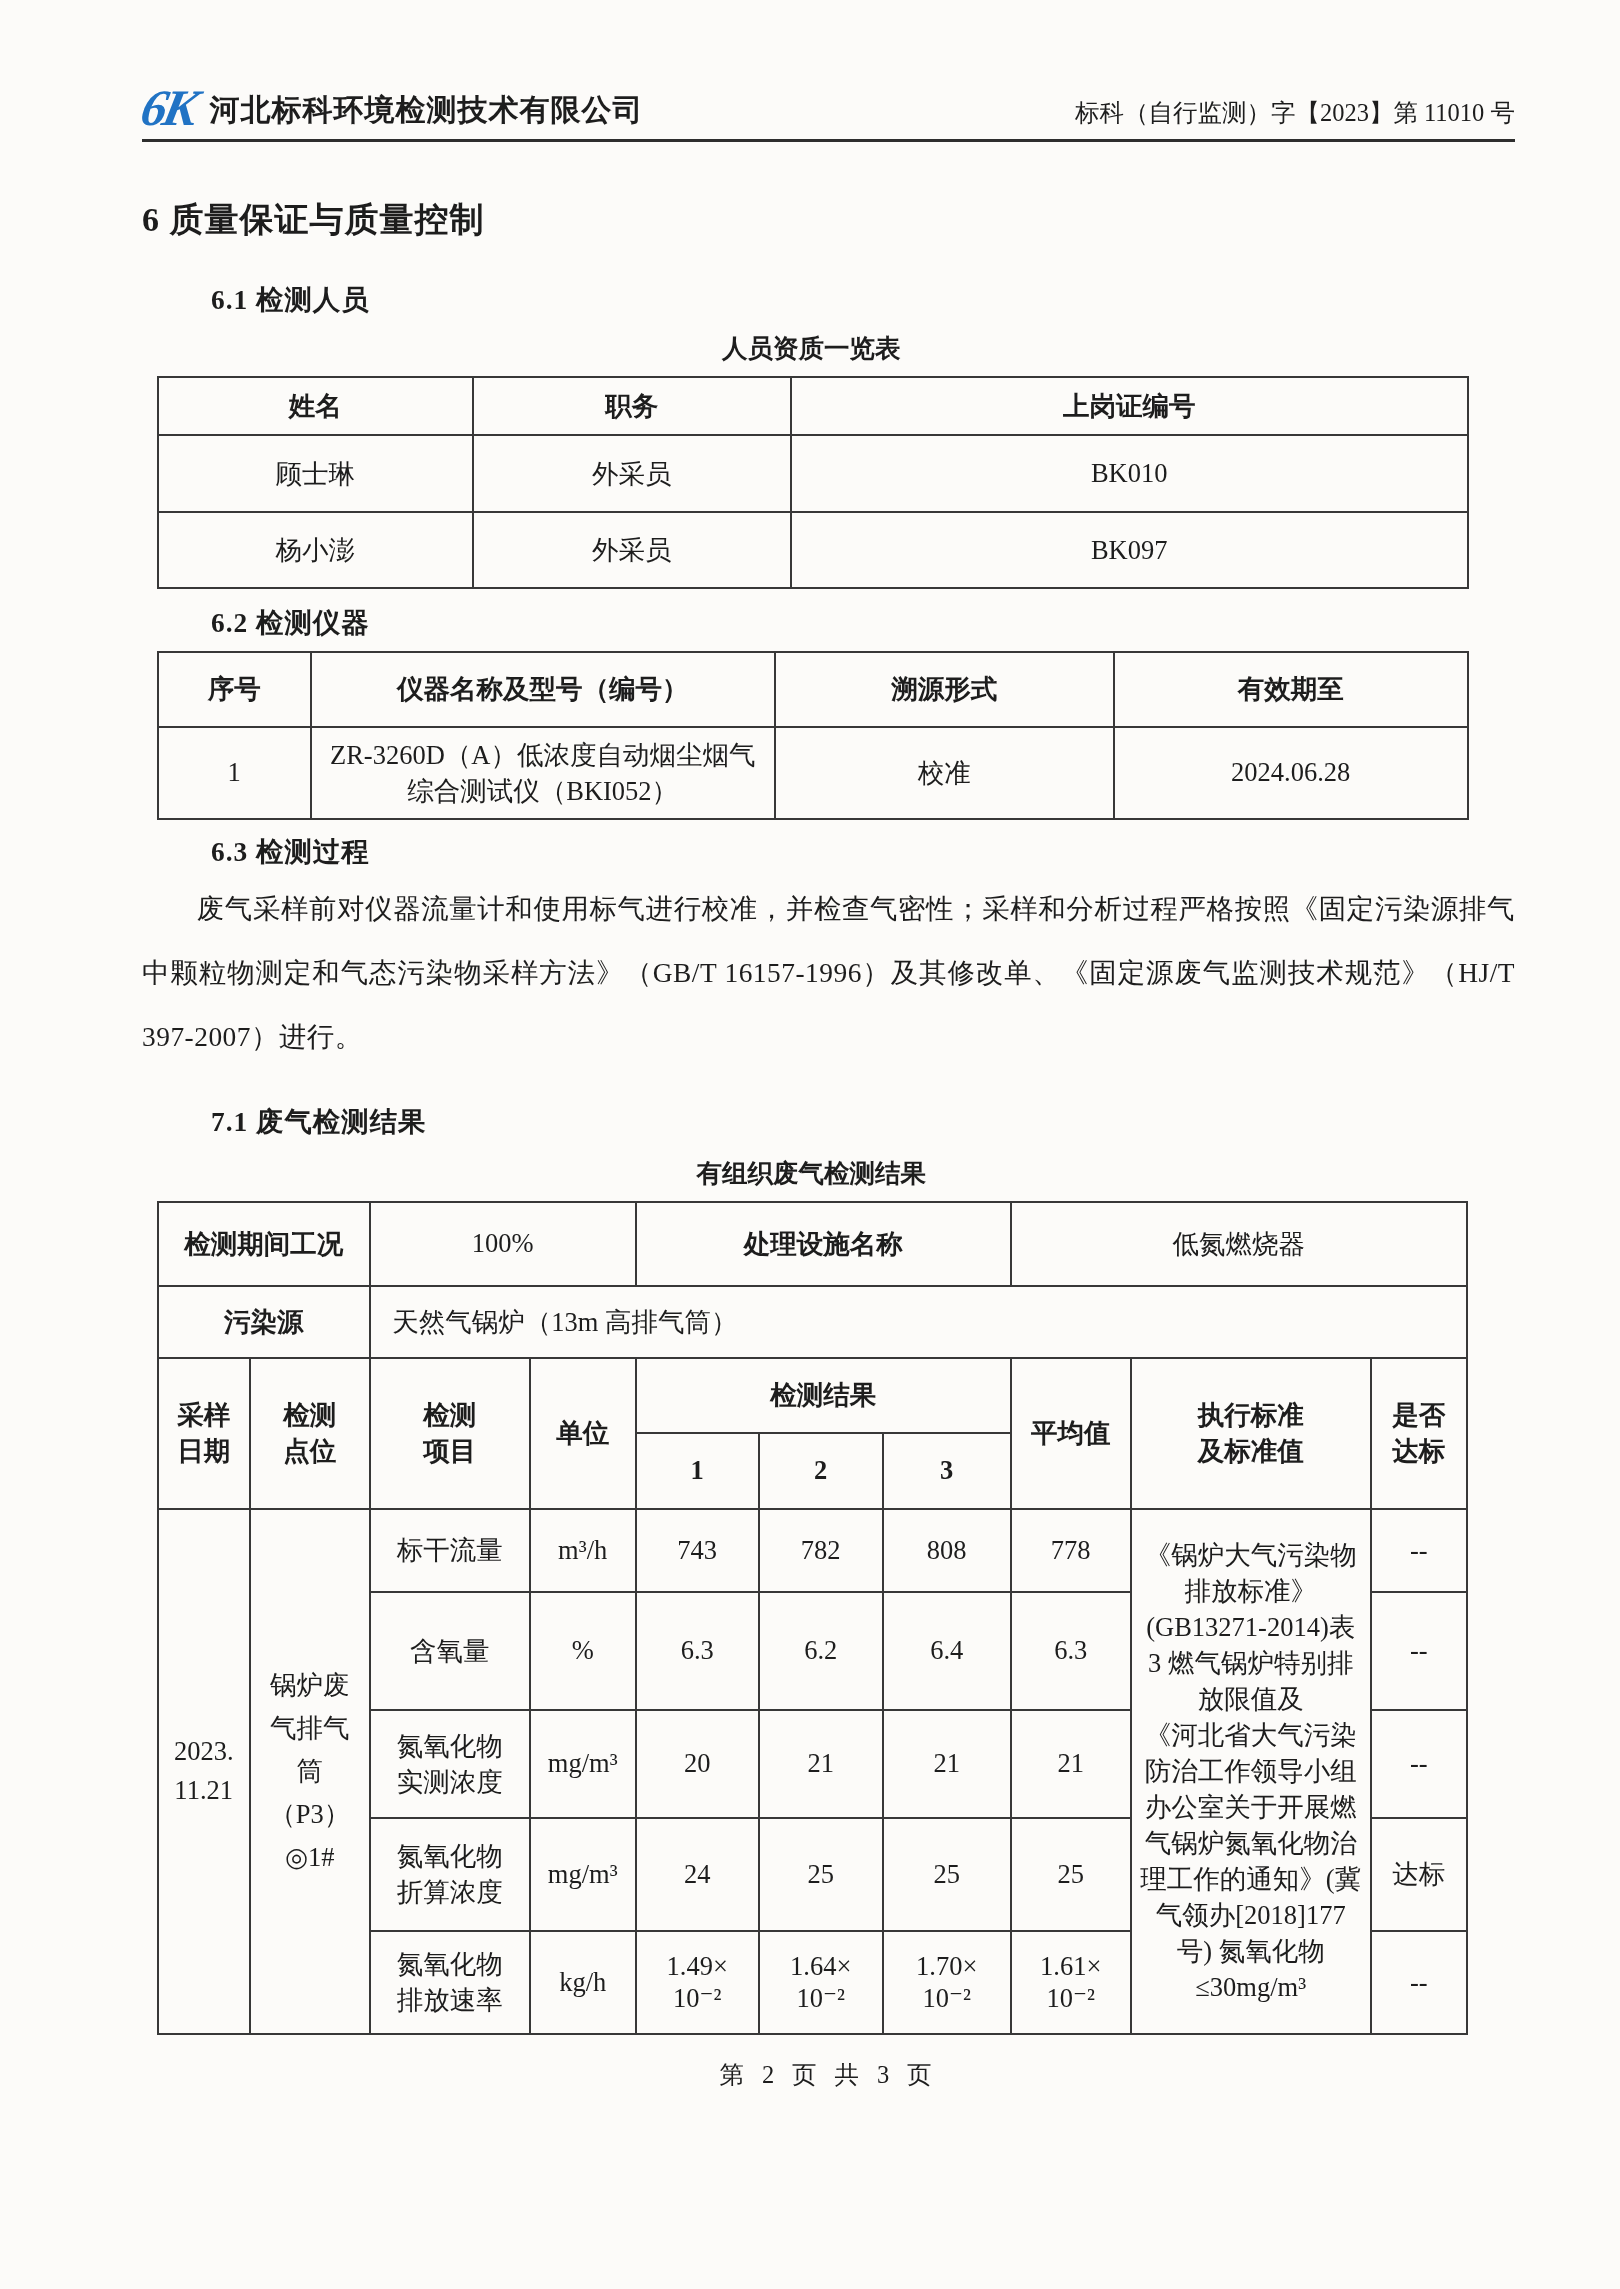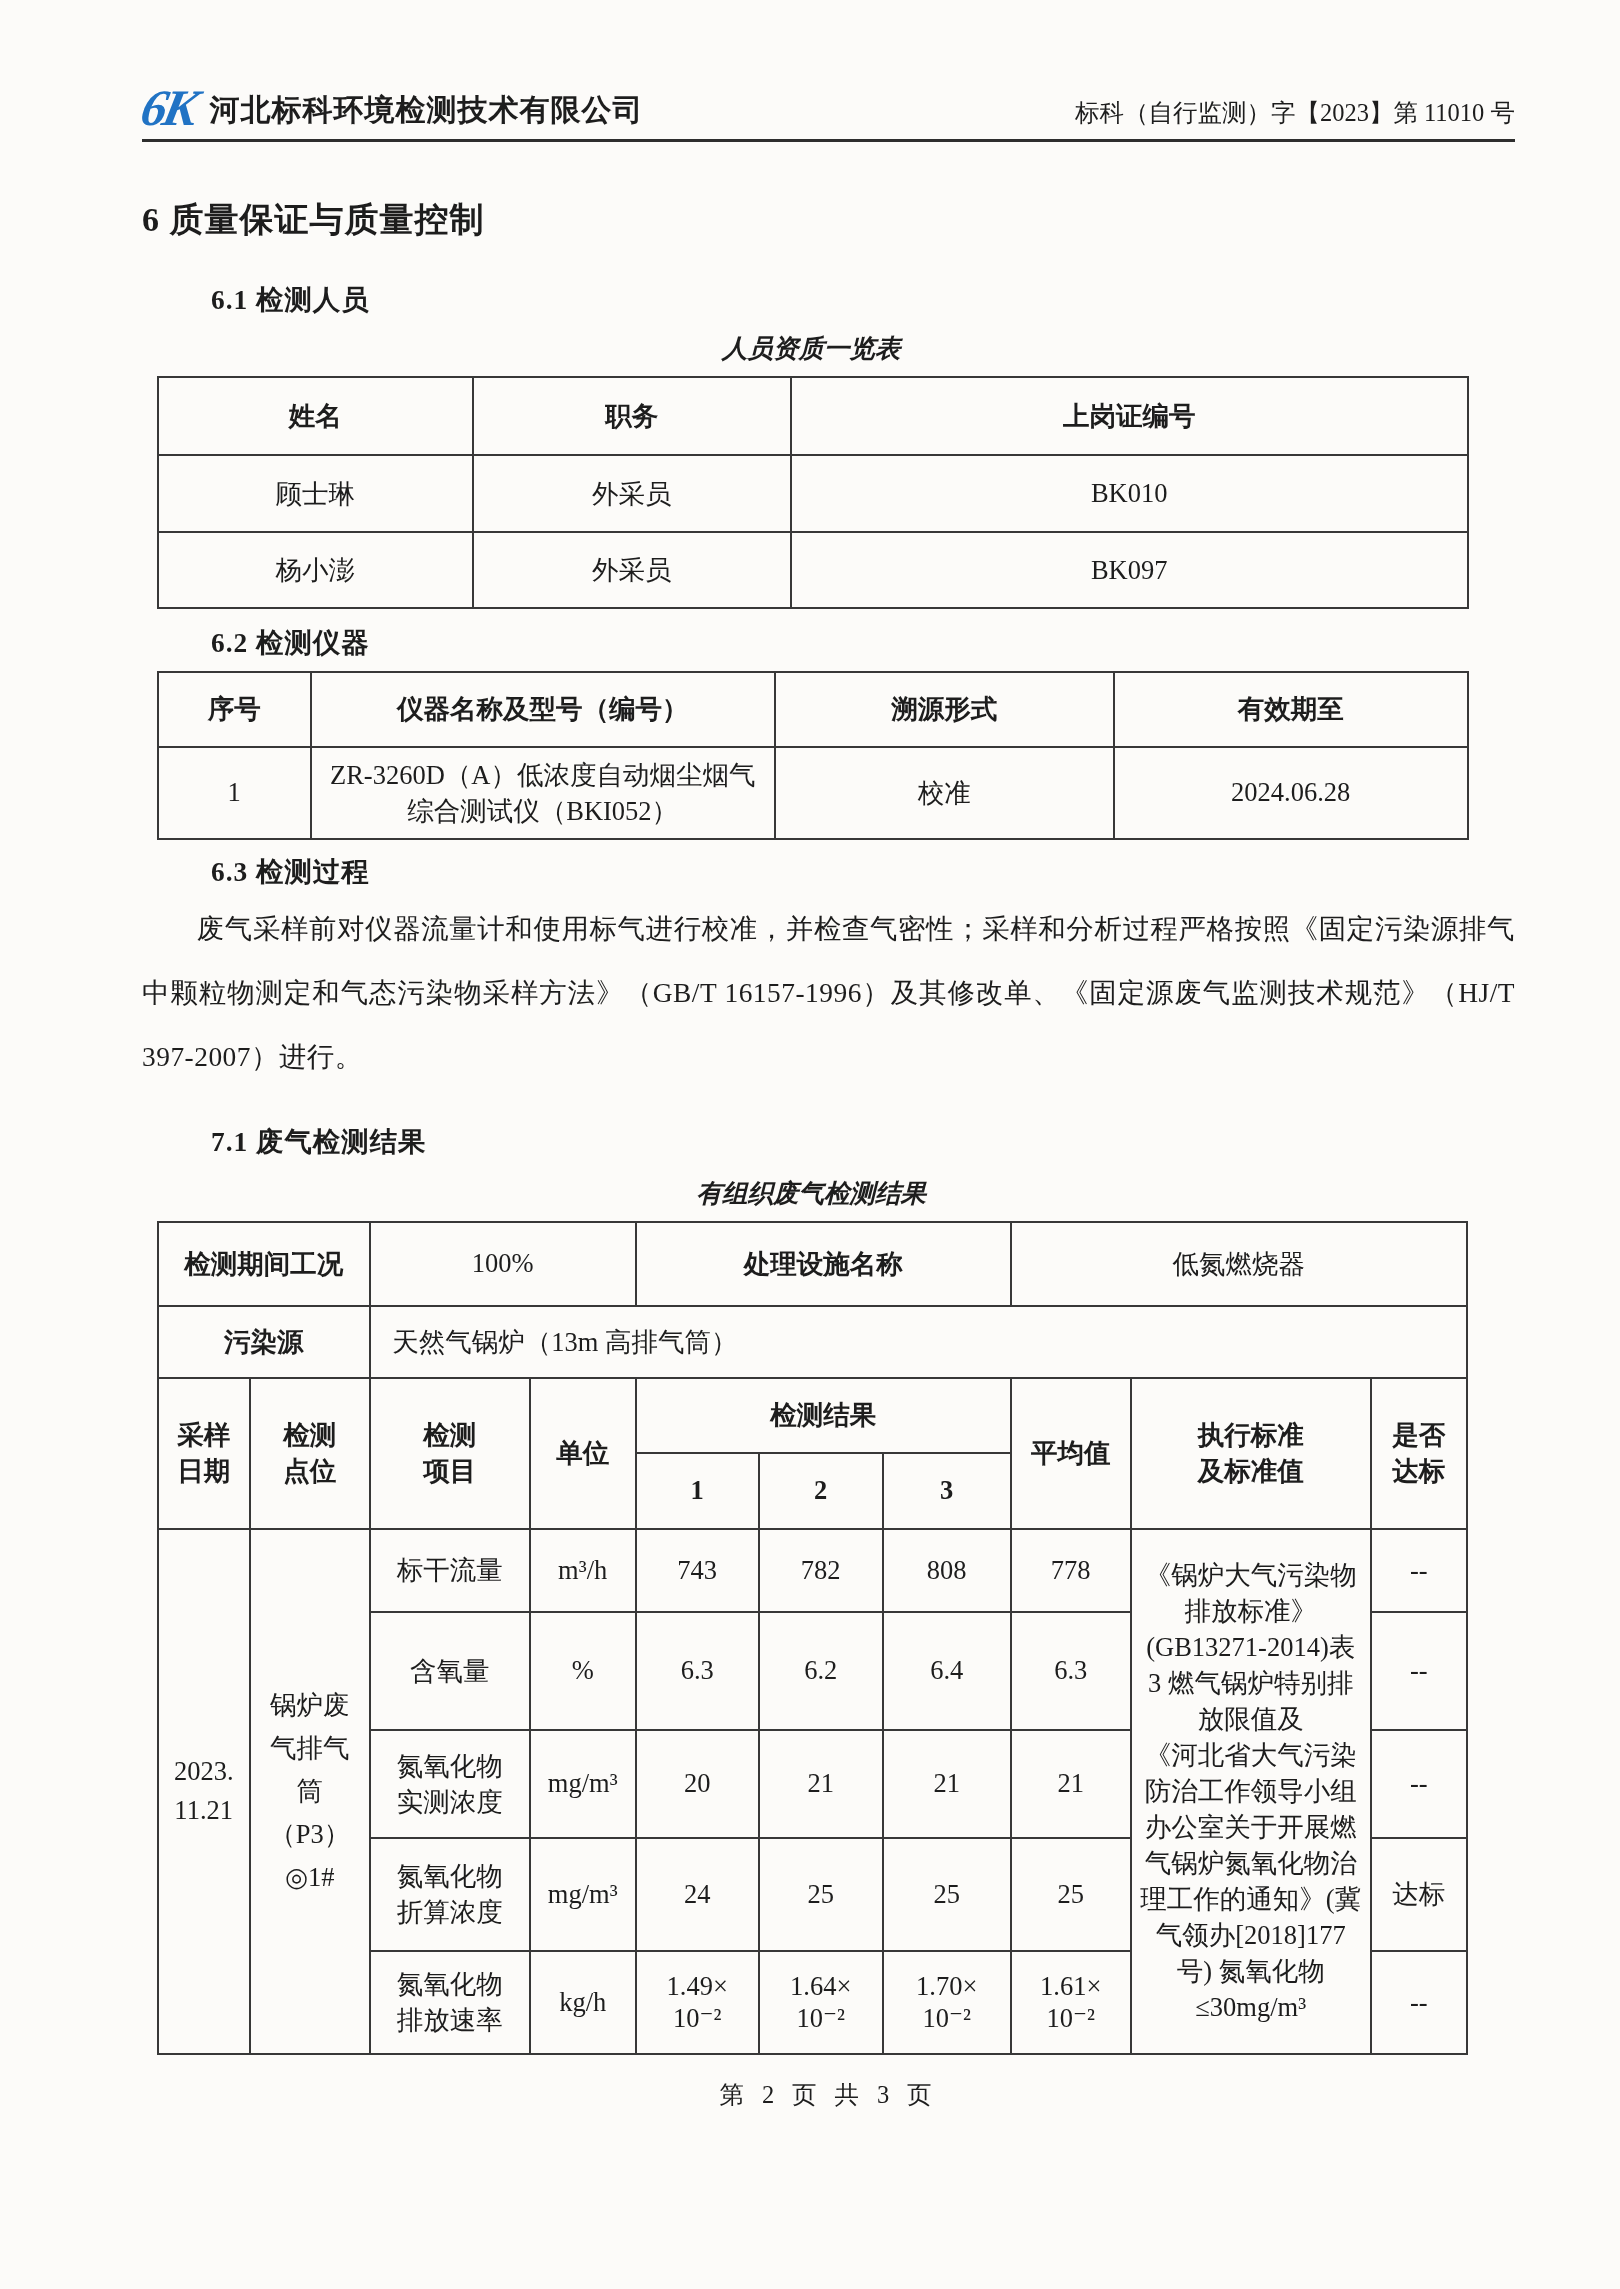--- a/index.html
+++ b/index.html
@@ -25,21 +25,21 @@
   .company { font-size: 30px; font-weight: 600; padding-bottom: 1px; letter-spacing: 1px; }
   .docnum  { font-size: 24.5px; padding-bottom: 2.9px; }
   .hdr-rule { height: 2.9px; background: #2e2e2e; margin-top: 6.9px; }
 
   h1 { font-size: 34px; font-weight: bold; letter-spacing: 1px; }
   h2 { font-size: 27.4px; font-weight: bold; margin-left: 69px; letter-spacing: 1px; }
   .h1-s6 { margin-top: 55px; }
   .h2-61 { margin-top: 39px; }
   .tbl-caption {
     width: 1309px; margin-left: 14.7px; text-align: center;
-    font-size: 25.5px; font-weight: bold; font-style: italic;
+    font-size: 25.5px; font-weight: bold;
   }
   .cap1 { margin-top: 13.7px; }
   .cap2 { margin-top: 15.7px; }
   .cap3 { margin-top: 15.7px; }
 
   table.tbl {
     width: 1309px; margin-left: 14.7px; margin-top: 9.8px;
     border-collapse: collapse; table-layout: fixed;
   }
   table.tbl td, table.tbl th {
@@ -87,21 +87,21 @@
   <h2 class="h2-61">6.1 检测人员</h2>
 
   <div class="tbl-caption cap1">人员资质一览表</div>
   <table class="tbl">
     <colgroup>
         <col style="width:315px">
         <col style="width:318px">
         <col style="width:677px">
       </colgroup>
     <tbody>
-        <tr style="height:78px">
+        <tr style="height:58px">
       <td class="bold">姓名</td>
       <td class="bold">职务</td>
       <td class="bold">上岗证编号</td>
     </tr>
     <tr style="height:77px">
       <td>顾士琳</td>
       <td>外采员</td>
       <td>BK010</td>
     </tr>
     <tr style="height:76px">

